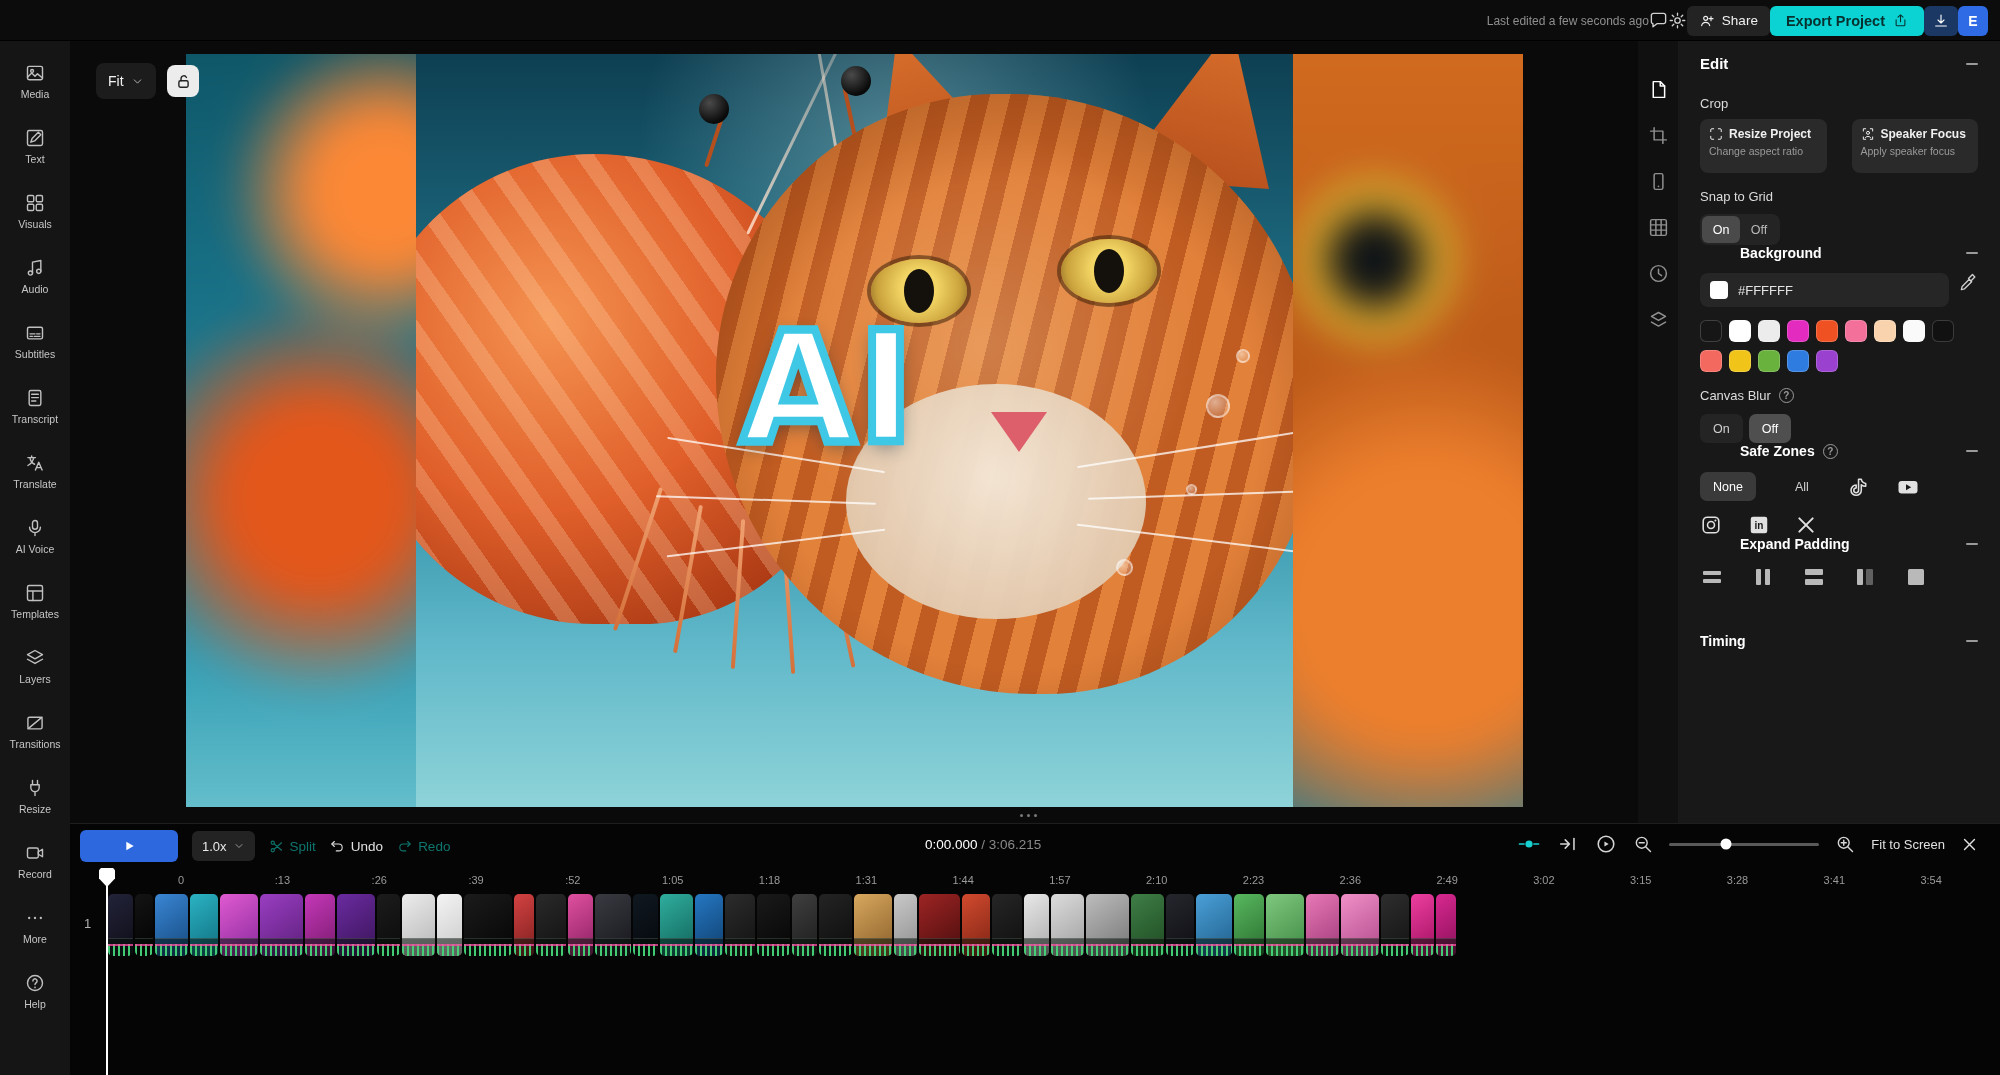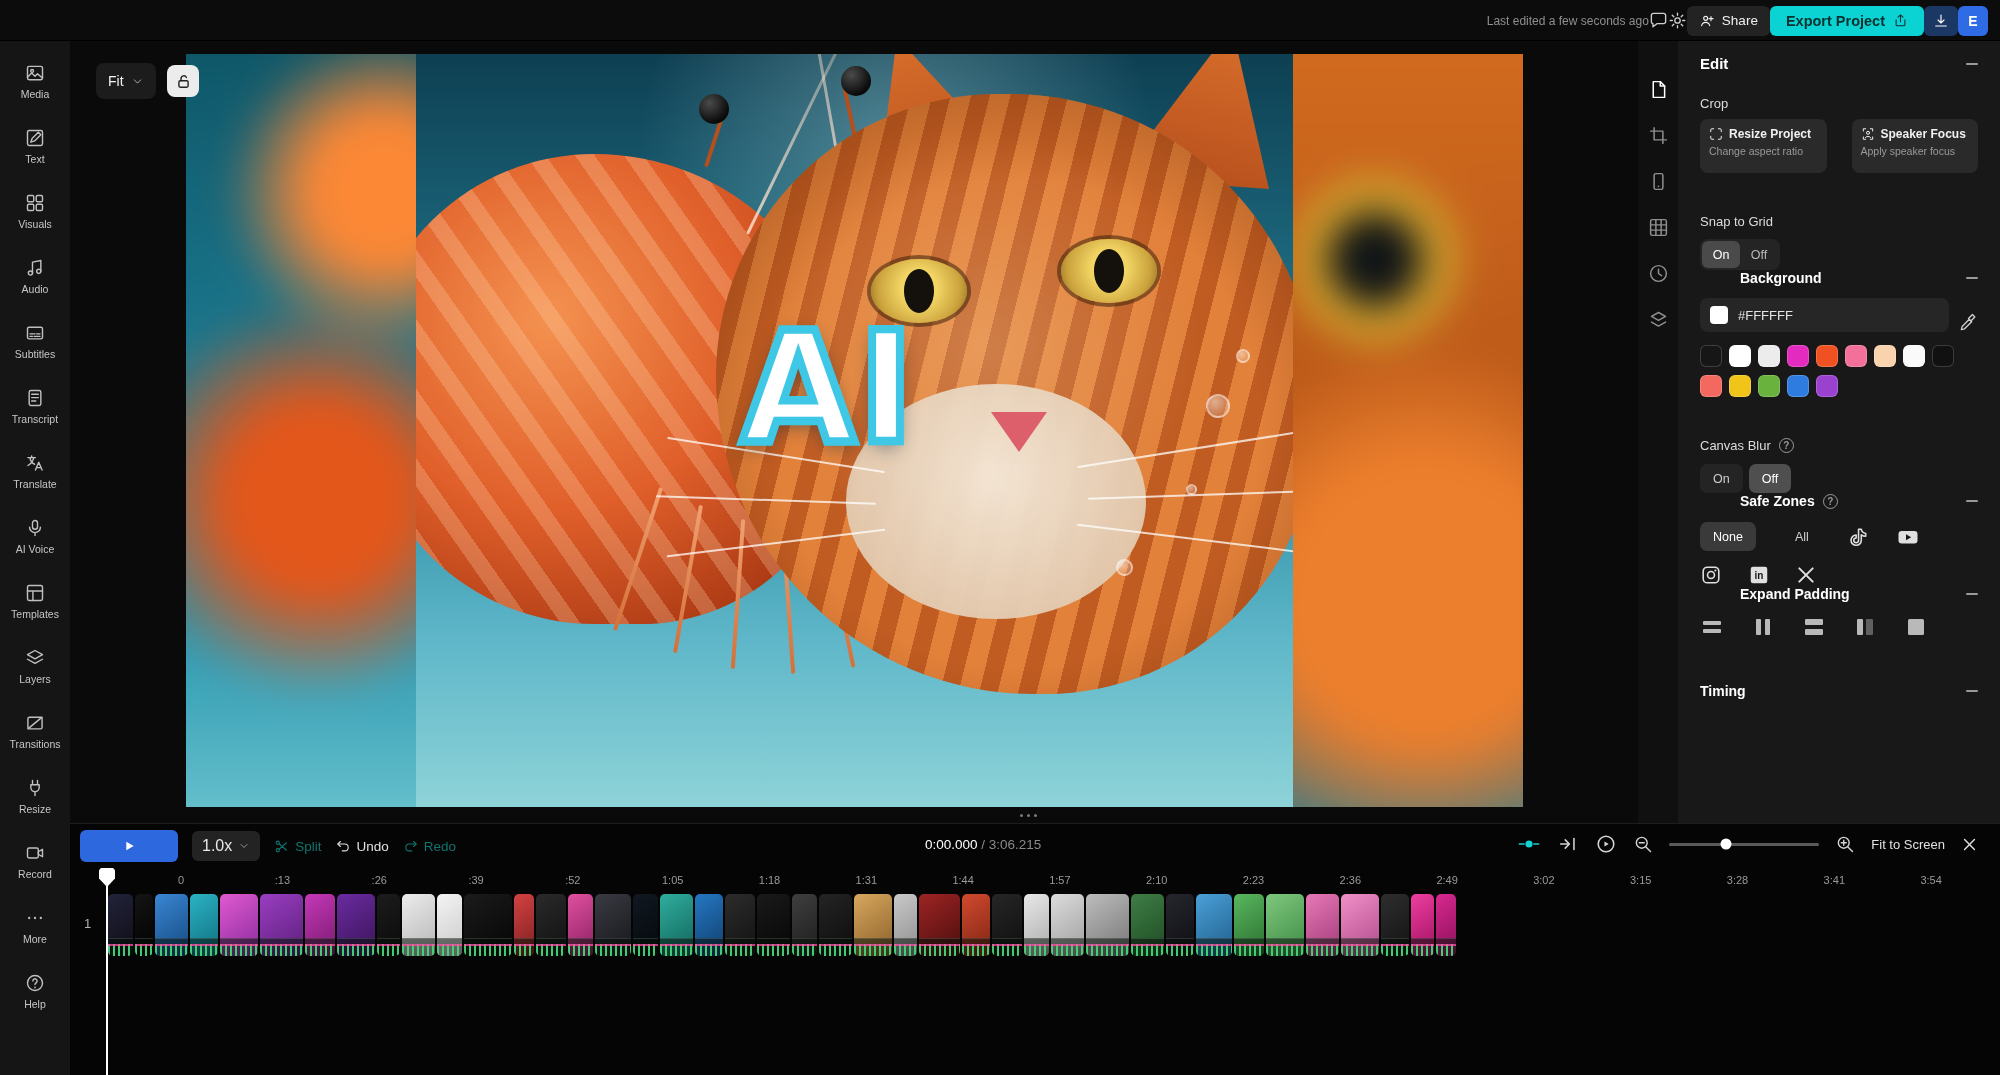--- a/index.html
+++ b/index.html
@@ -106,45 +106,45 @@
   .dash{width:12px;height:2px;background:#9a9a9a;border-radius:1px;}
   .sub-label{font-size:13px;color:#dcdcdc;}
   .crop-btns{display:flex;gap:25px;margin-top:8px;}
   .crop-btn{width:135px;height:54px;background:#2a2a2a;border-radius:8px;padding:8px 9px;}
   .crop-btn .r1{display:flex;align-items:center;gap:6px;font-size:12px;font-weight:bold;color:#f0f0f0;}
   .crop-btn .r2{font-size:10.5px;color:#9a9a9a;margin-top:4px;}
   .seg{display:inline-flex;background:#242424;border-radius:8px;padding:2px;margin-top:10px;}
   .seg .cell{min-width:38px;height:27px;display:grid;place-items:center;font-size:12.5px;
        border-radius:6px;color:#b9b9b9;padding:0 10px;}
   .seg .cell.on{background:#4a4a4a;color:#fff;}
-  .color-row{display:flex;align-items:flex-end;gap:10px;margin-top:12px;}
+  .color-row{display:flex;align-items:flex-start;gap:10px;margin-top:12px;}
   .color-field{flex:1;height:34px;background:#262626;border-radius:8px;display:flex;align-items:center;
        gap:10px;padding:0 10px;}
   .color-chip{width:18px;height:18px;border-radius:4px;background:#fff;}
   .hex{font-size:13px;color:#e4e4e4;}
   .swatches{display:flex;gap:7px;margin-top:13px;flex-wrap:wrap;}
   .swatch{width:22px;height:22px;border-radius:6px;border:1px solid rgba(255,255,255,.18);cursor:pointer;}
   .pill{height:29px;border-radius:7px;display:inline-flex;align-items:center;padding:0 13px;
        font-size:12.5px;color:#cfcfcf;background:transparent;}
   .pill.on{background:#4f4f4f;color:#fff;}
   .pill.sel{background:#3a3a3a;color:#fff;}
   .safe-row{display:flex;align-items:center;gap:26px;margin-top:13px;color:#e0e0e0;}
   .pad-row{display:flex;align-items:center;gap:27px;margin-top:13px;color:#b9b9b9;}
   .qmark{width:15px;height:15px;border-radius:50%;border:1.4px solid #9a9a9a;color:#9a9a9a;
        font-size:10px;display:grid;place-items:center;font-weight:bold;}
-  .mt28{margin-top:41px;} .mt40{padding-left:40px;} .mt44{margin-top:44px;} .mt24{margin-top:24px;}
+  .mt28{margin-top:16px;} .mt40{padding-left:40px;} .mt44{margin-top:44px;} .mt24{margin-top:24px;}
   .head-left{display:flex;align-items:center;gap:8px;}
 
   
   .timeline{position:absolute;left:70px;top:823px;width:1930px;height:252px;background:#050505;
        border-top:1px solid #1e1e1e;}
   .left-ctrls{position:absolute;left:10px;top:6px;display:flex;gap:14px;align-items:center;}
   .play-btn{width:98px;height:32px;background:#2d68df;border-radius:6px;display:grid;place-items:center;color:#fff;}
   .speed-btn{height:30px;background:#232323;border-radius:6px;padding:0 10px;display:flex;
-       align-items:center;gap:6px;font-size:16px;color:#e8e8e8;}
+       align-items:center;gap:6px;font-size:13px;color:#e8e8e8;}
   .tl-btn{display:flex;align-items:center;gap:6px;font-size:13.5px;color:#e0e0e0;}
   .tl-btn.disabled{color:#0f766e;}
   .time-display{position:absolute;left:855px;top:13px;font-size:13.5px;}
   .t-cur{color:#fff;} .t-tot{color:#8a8a8a;}
   .right-ctrls{position:absolute;right:22px;top:8px;display:flex;align-items:center;gap:16px;}
   .cyan{color:#17d1d1;}
   .zoom-slider{width:150px;height:3px;background:#5a5a5a;border-radius:2px;position:relative;}
   .zoom-thumb{position:absolute;left:38%;top:50%;transform:translate(-50%,-50%);width:11px;height:11px;
        border-radius:50%;background:#fff;}
   .fit-screen{font-size:13px;color:#e0e0e0;}

